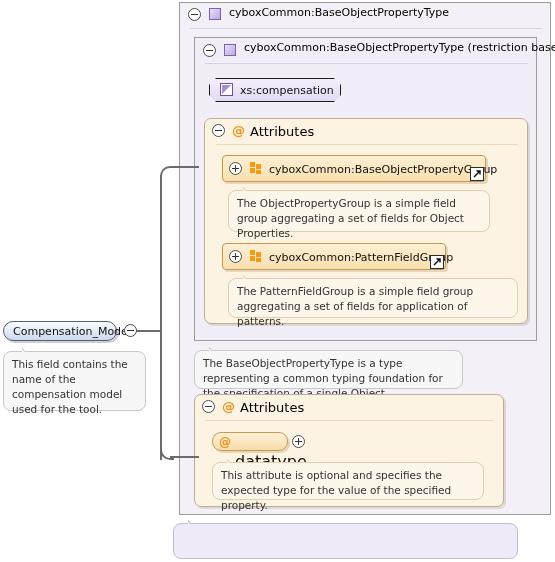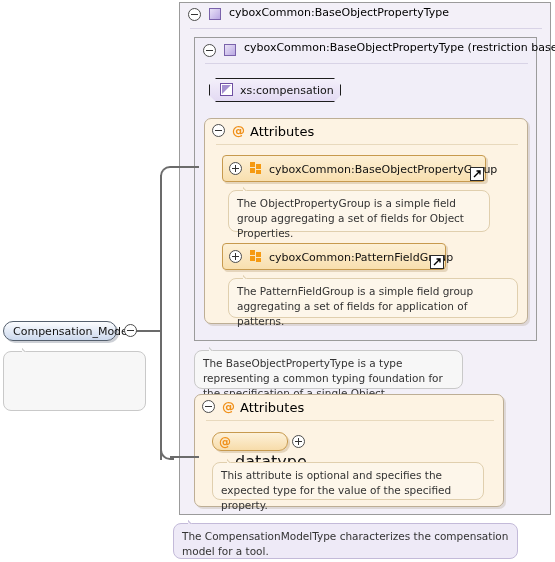--- a/index.html
+++ b/index.html
@@ -219,31 +219,31 @@
   </div>
   <div class="toggle plus" style="left:292px;top:435px;"></div>
 
   <div class="doc cream" style="left:212px;top:462px;width:272px;height:38px;">
     <span class="tail" style="left:14px;"></span>
     <span>This attribute is optional and specifies the expected type for the value of the specified property.</span>
   </div>
 
   <div class="doc lilac" style="left:173px;top:523px;width:345px;height:36px;">
     <span class="tail" style="left:14px;"></span>
-    <span>The CompensationModelType characterizes the compensation model for a tool.</span>
   </div>
 
   <div class="line hline" style="left:129px;top:330px;width:33px;"></div>
   <div class="line vline" style="left:160px;top:175px;height:285px;"></div>
   <div class="corner tl" style="left:160px;top:166px;width:12px;height:12px;border-top-left-radius:10px;"></div>
   <div class="line hline" style="left:170px;top:166px;width:29px;"></div>
   <div class="corner bl" style="left:160px;top:446px;width:12px;height:12px;border-bottom-left-radius:10px;"></div>
   <div class="line hline" style="left:170px;top:456px;width:29px;"></div>
 
   <div class="elempill" style="left:3px;top:321px;width:114px;height:20px;">
     <span>Compensation_Model</span>
   </div>
   <div class="toggle" style="left:124px;top:324px;"></div>
   <div class="doc grey" style="left:3px;top:351px;width:143px;height:60px;">
     <span class="tail" style="left:18px;"></span>
+    <span>This field contains the name of the compensation model used for the tool.</span>
   </div>
 
 </div>
 
 </body></html>

